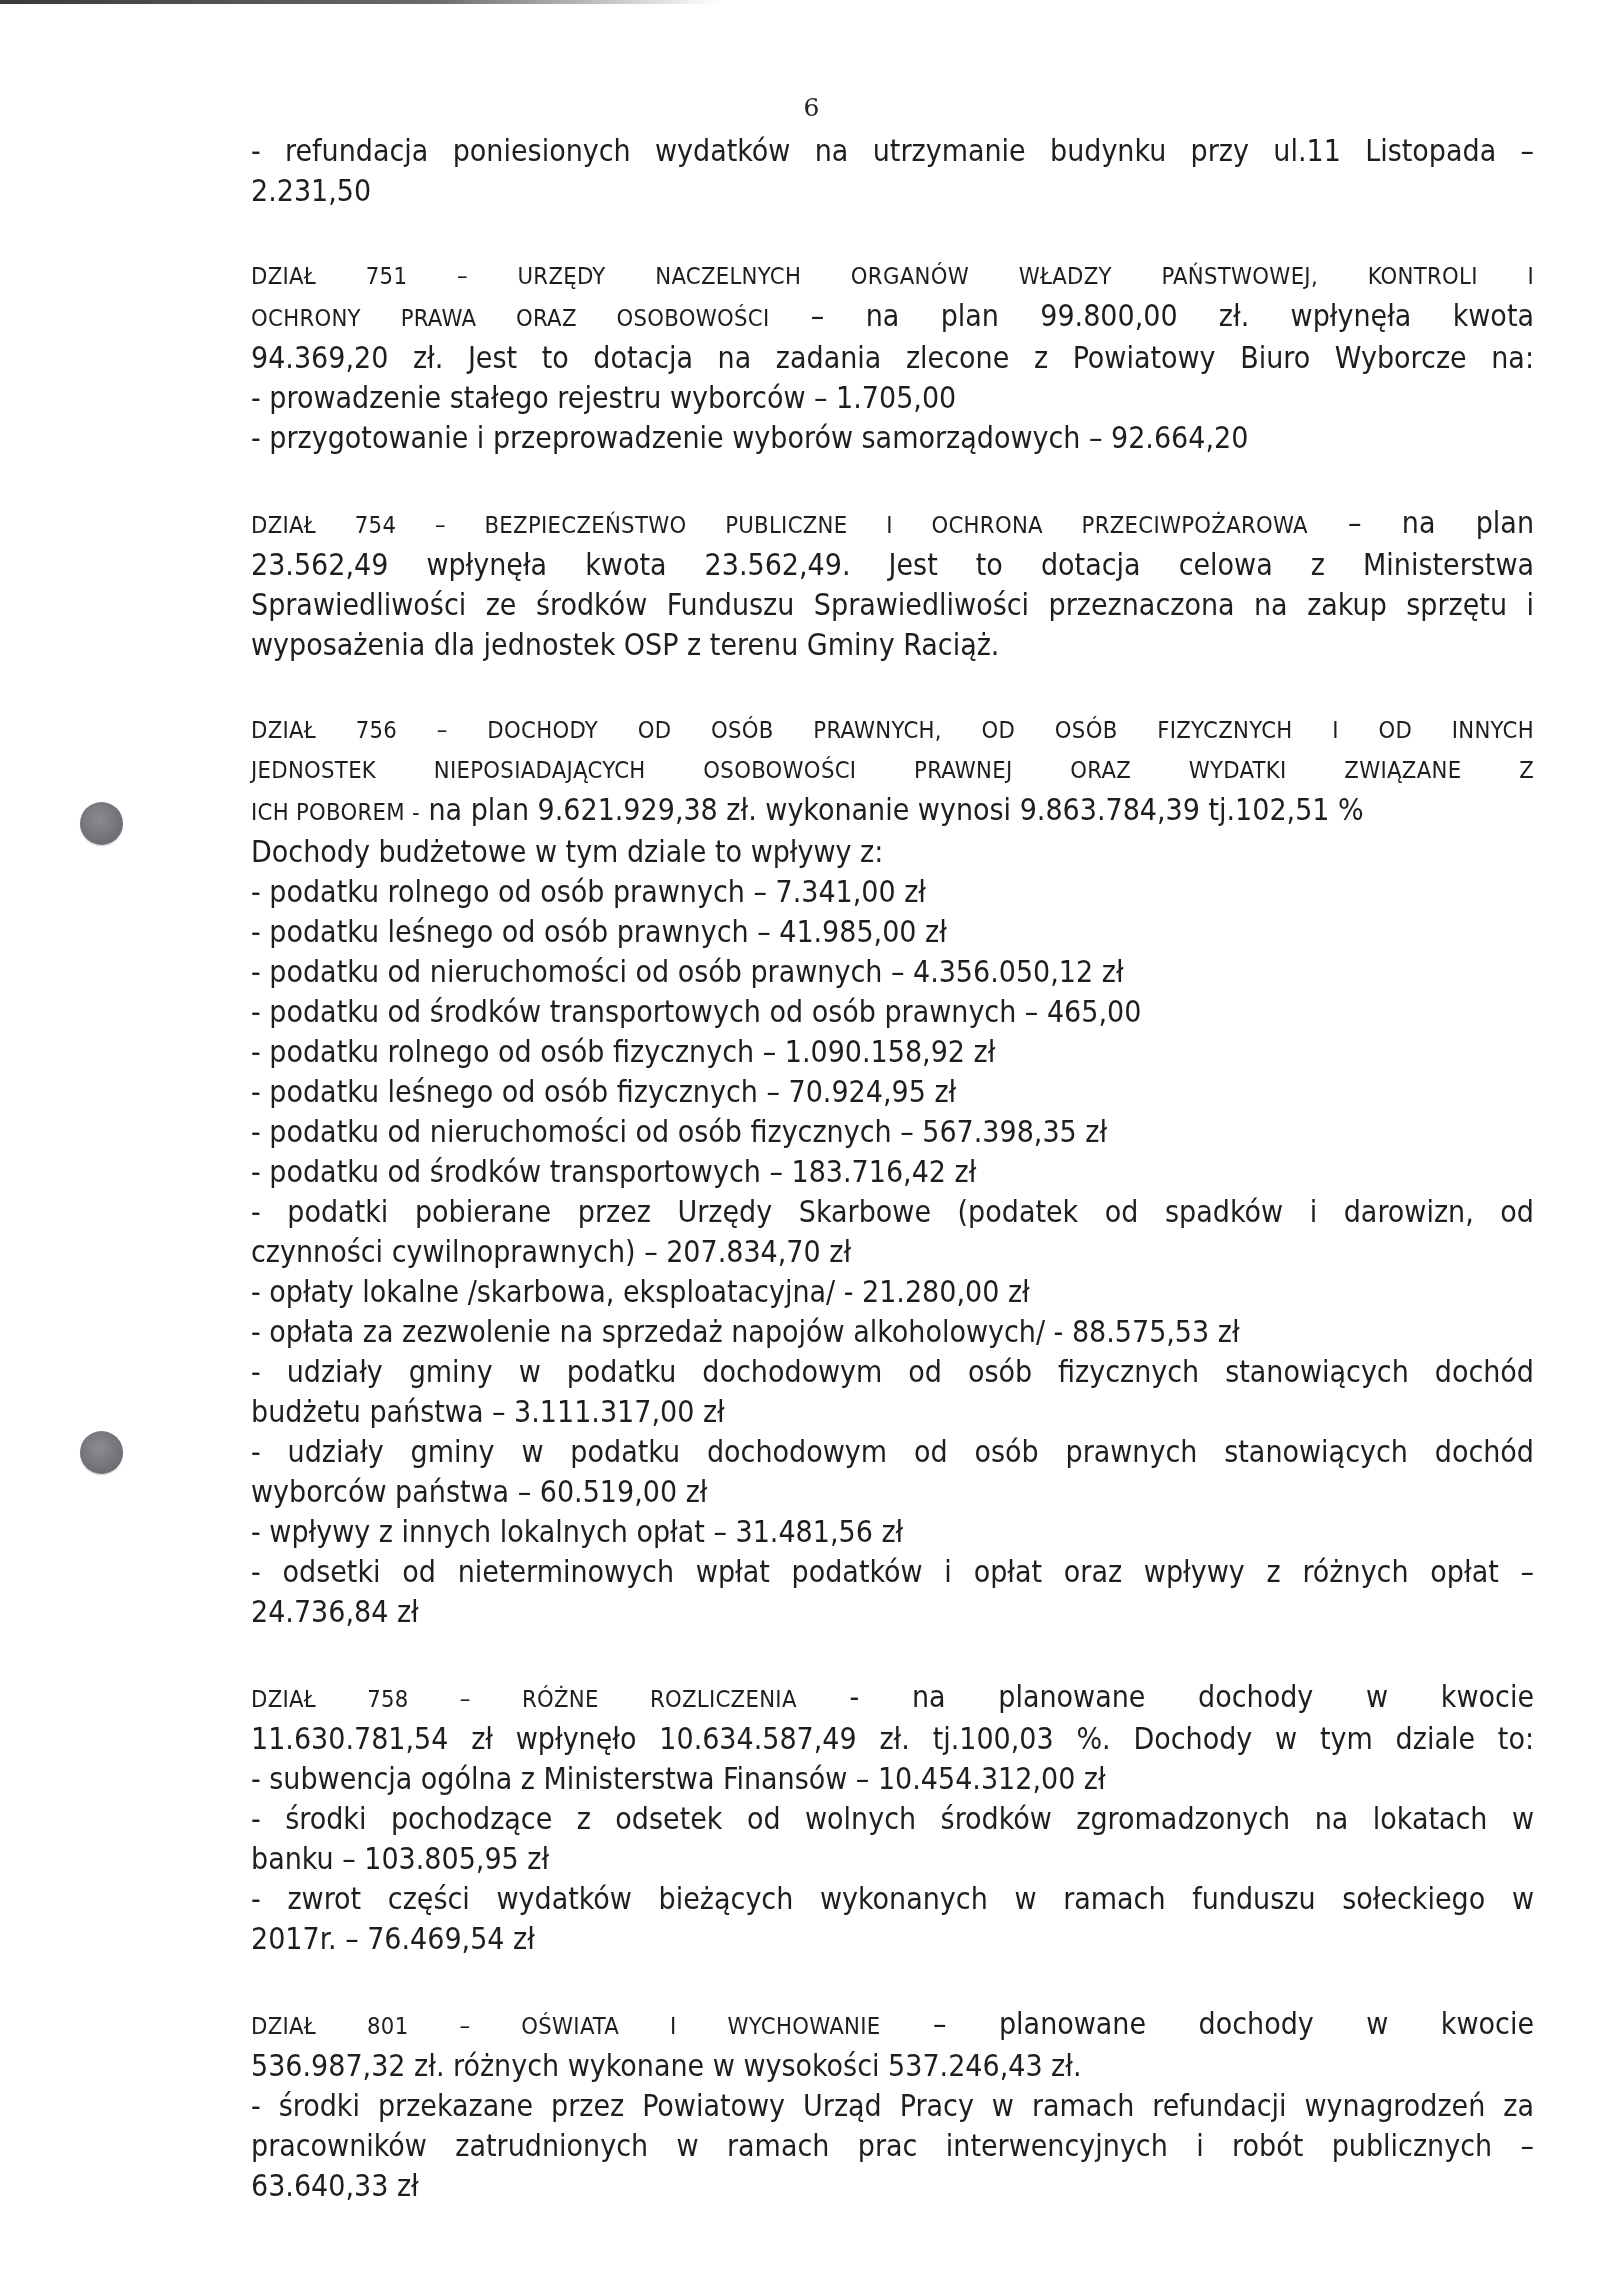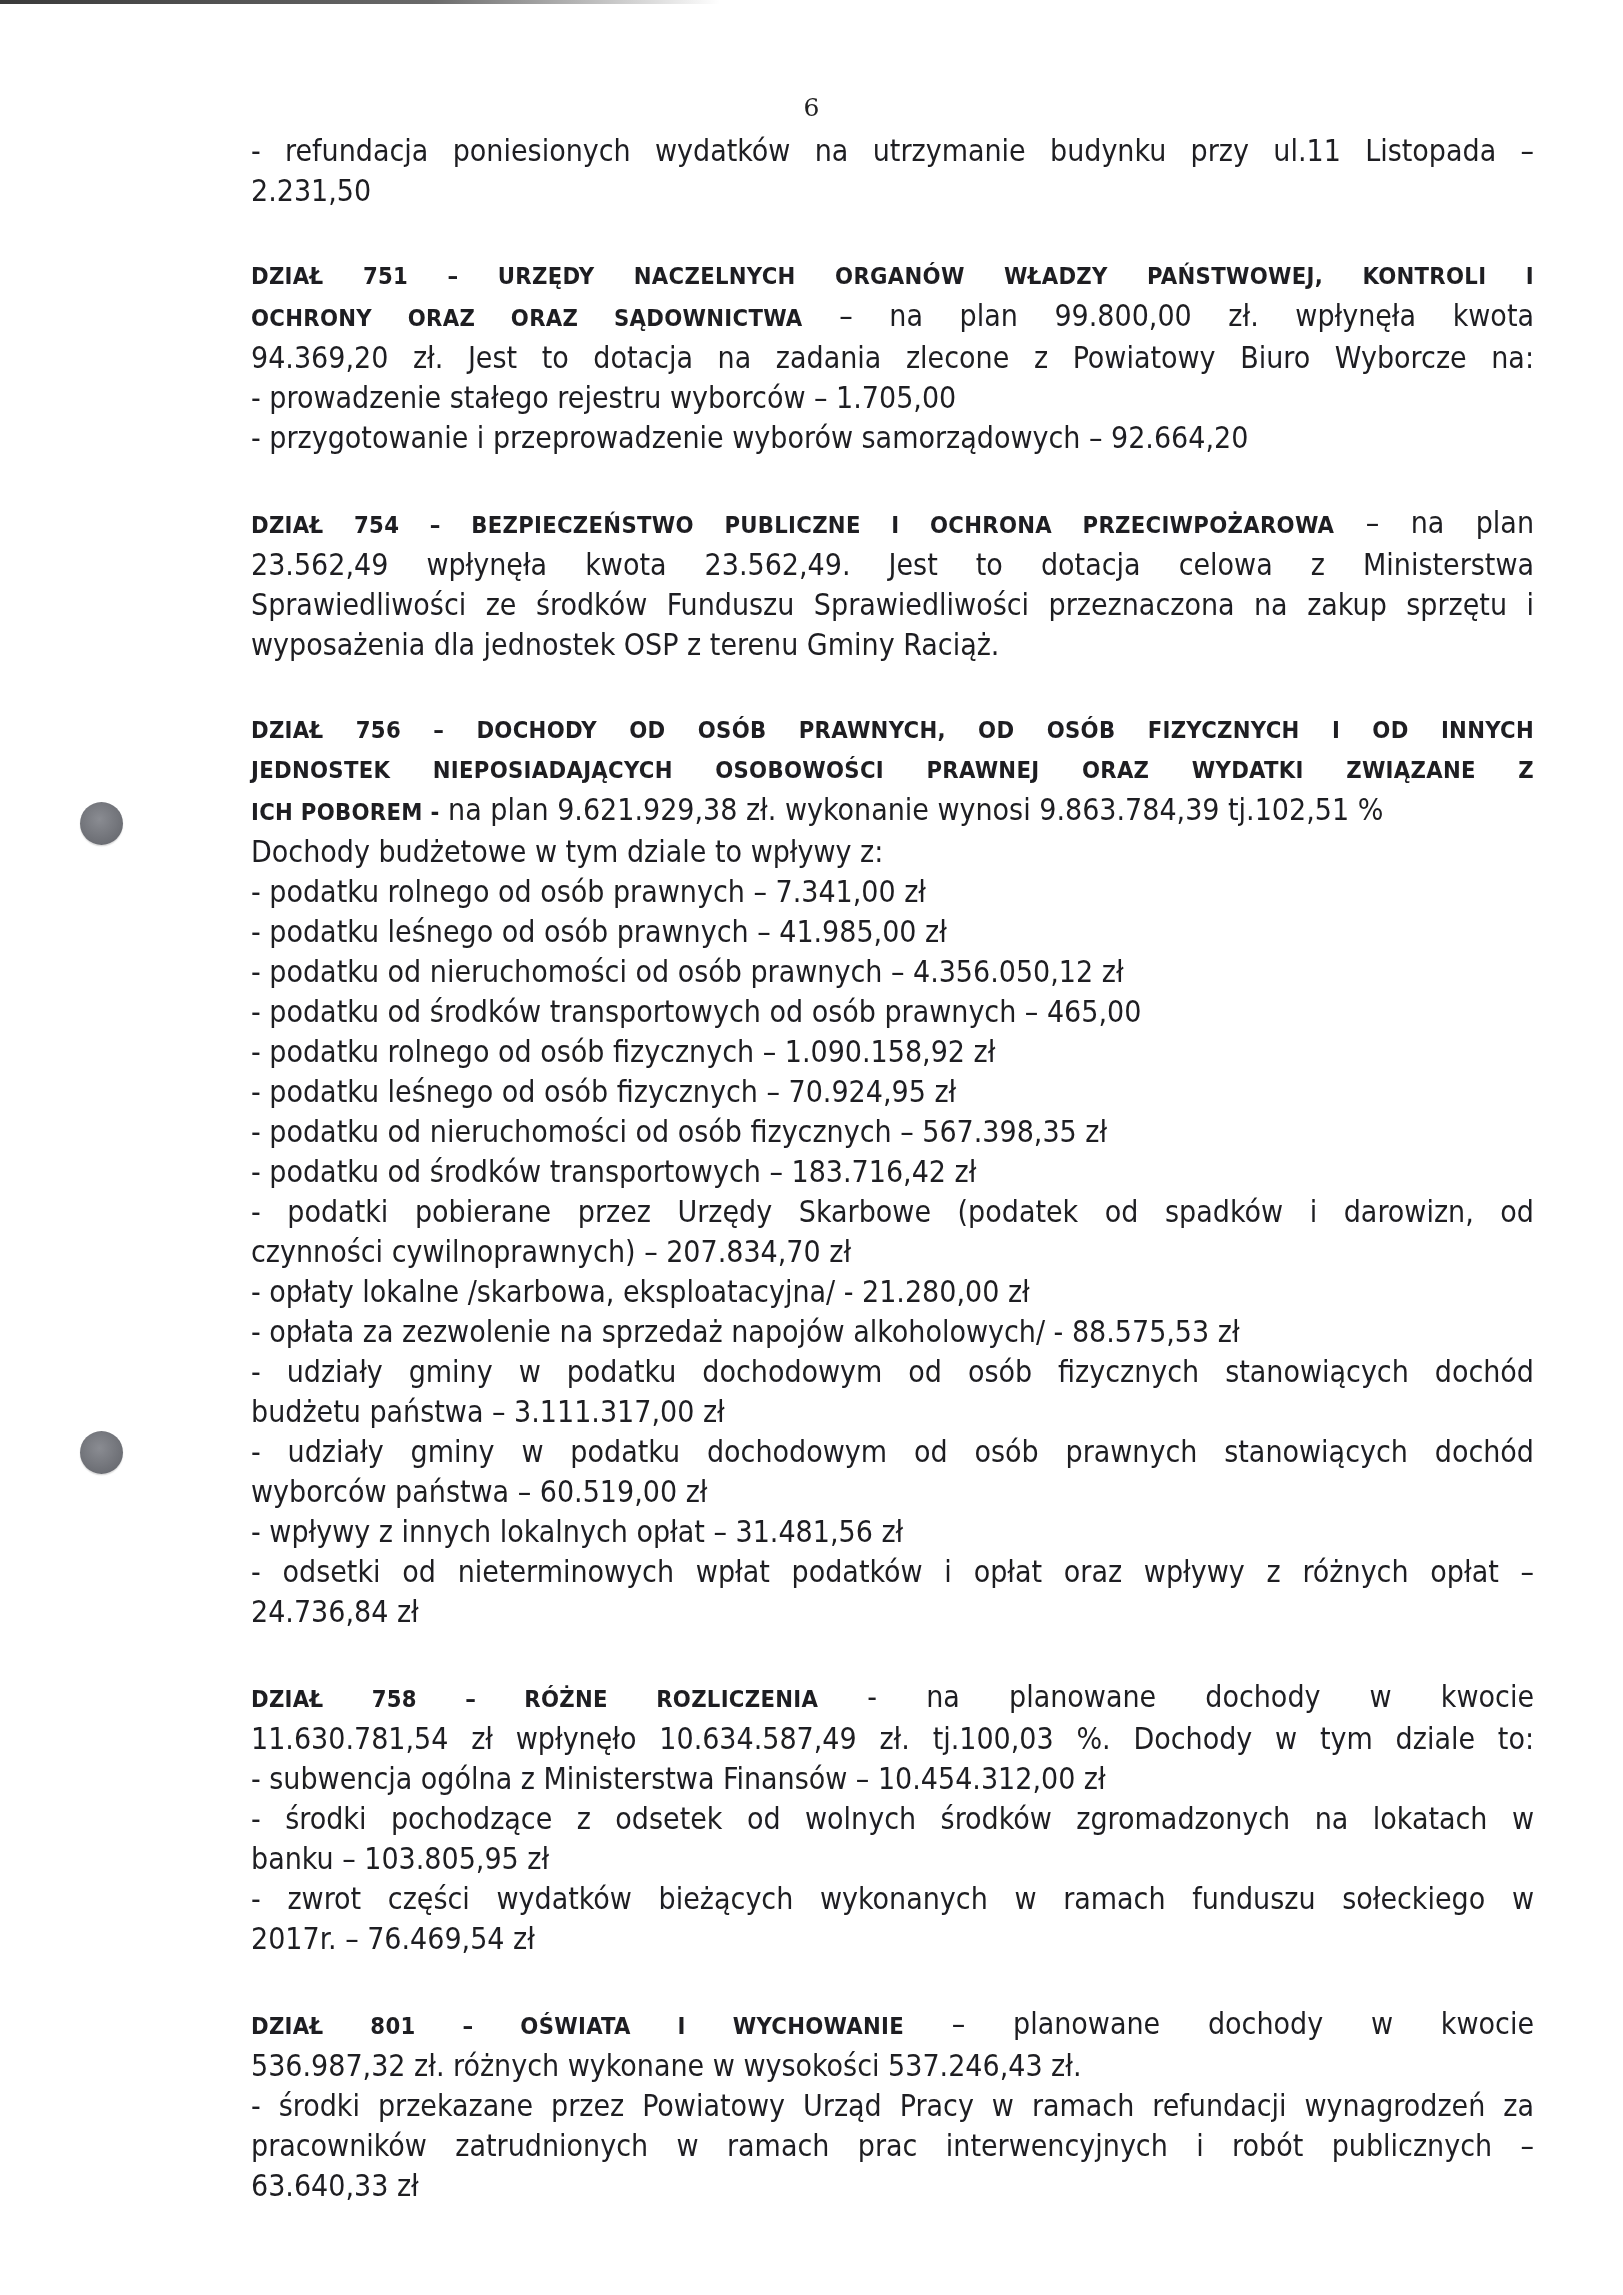--- a/index.html
+++ b/index.html
@@ -21,21 +21,21 @@
     position: absolute; top: 93px; left: 0; width: 1623px; text-align: center;
     font-family: "DejaVu Serif", serif; font-size: 25px; color: #222;
   }
   .content {
     position: absolute; left: 212px; top: 131px; width: 1283px;
     font-size: 30px; line-height: 40px;
     font-stretch: condensed;
     margin-left: 39px;
   }
   .gap { height: 45px; }
-  .head { font-weight: bold; font-size: 23.6px; letter-spacing: 0.3px; }
+  .head { font-weight: normal; font-size: 23.6px; letter-spacing: 0.3px; }
   .line { display: block; white-space: nowrap; }
   .just { display: block; text-align: justify; text-align-last: justify; }
 </style>
 </head>
 <body>
 
 <div class="scan-edge"></div>
 <div class="punch-hole" style="left:80px; top:802px;"></div>
 <div class="punch-hole" style="left:80px; top:1431px;"></div>
 
@@ -45,21 +45,21 @@
 
   <div>
     <span class="just">- refundacja poniesionych wydatków na utrzymanie budynku przy ul.11 Listopada –</span>
     <span class="line">2.231,50</span>
   </div>
 
   <div class="gap"></div>
 
   <div>
     <span class="just head">DZIAŁ 751 – URZĘDY NACZELNYCH ORGANÓW WŁADZY PAŃSTWOWEJ, KONTROLI I</span>
-    <span class="just"><b class="head">OCHRONY ORAZ ORAZ SĄDOWNICTWA</b><span> – na plan 99.800,00 zł. wpłynęła kwota</span></span>
+    <span class="just"><b class="head">OCHRONY PRAWA ORAZ OSOBOWOŚCI</b><span> – na plan 99.800,00 zł. wpłynęła kwota</span></span>
     <span class="just">94.369,20 zł. Jest to dotacja na zadania zlecone z Powiatowy Biuro Wyborcze na:</span>
     <span class="line">- prowadzenie stałego rejestru wyborców – 1.705,00</span>
     <span class="line">- przygotowanie i przeprowadzenie wyborów samorządowych – 92.664,20</span>
   </div>
 
   <div class="gap"></div>
 
   <div>
     <span class="just"><b class="head">DZIAŁ 754 – BEZPIECZEŃSTWO PUBLICZNE I OCHRONA PRZECIWPOŻAROWA</b><span> – na plan</span></span>
     <span class="just">23.562,49 wpłynęła kwota 23.562,49. Jest to dotacja celowa z  Ministerstwa</span>

